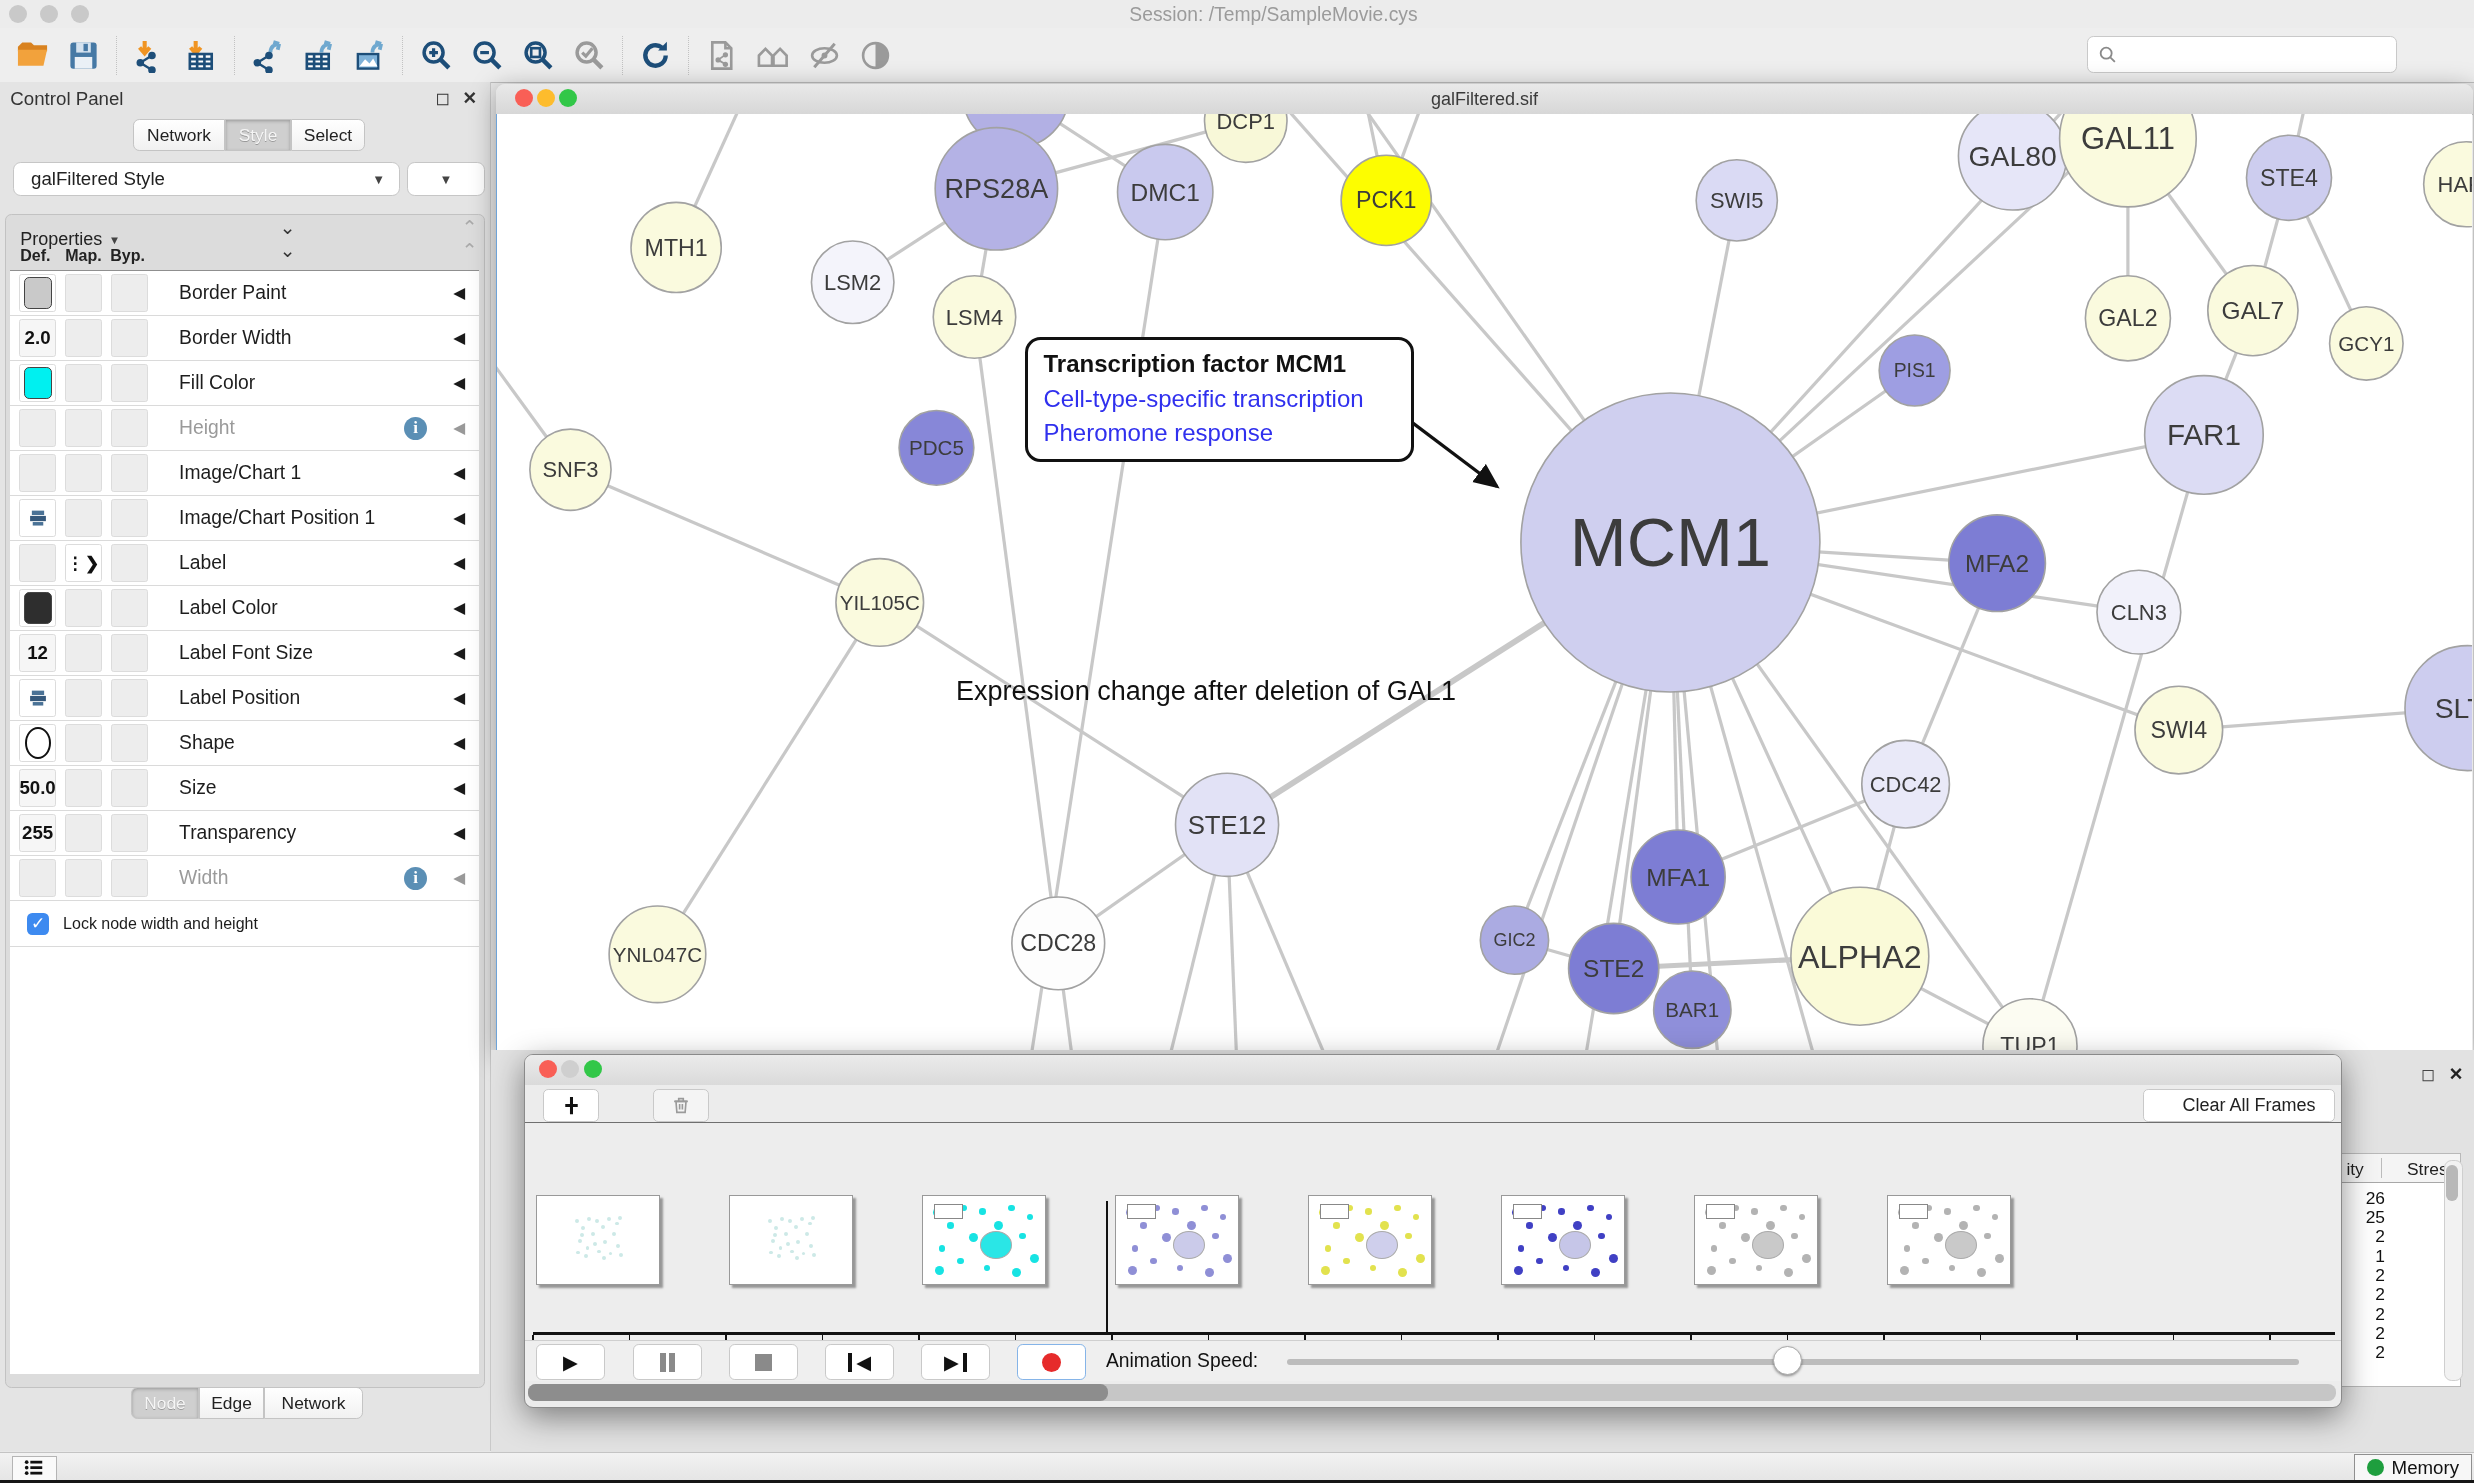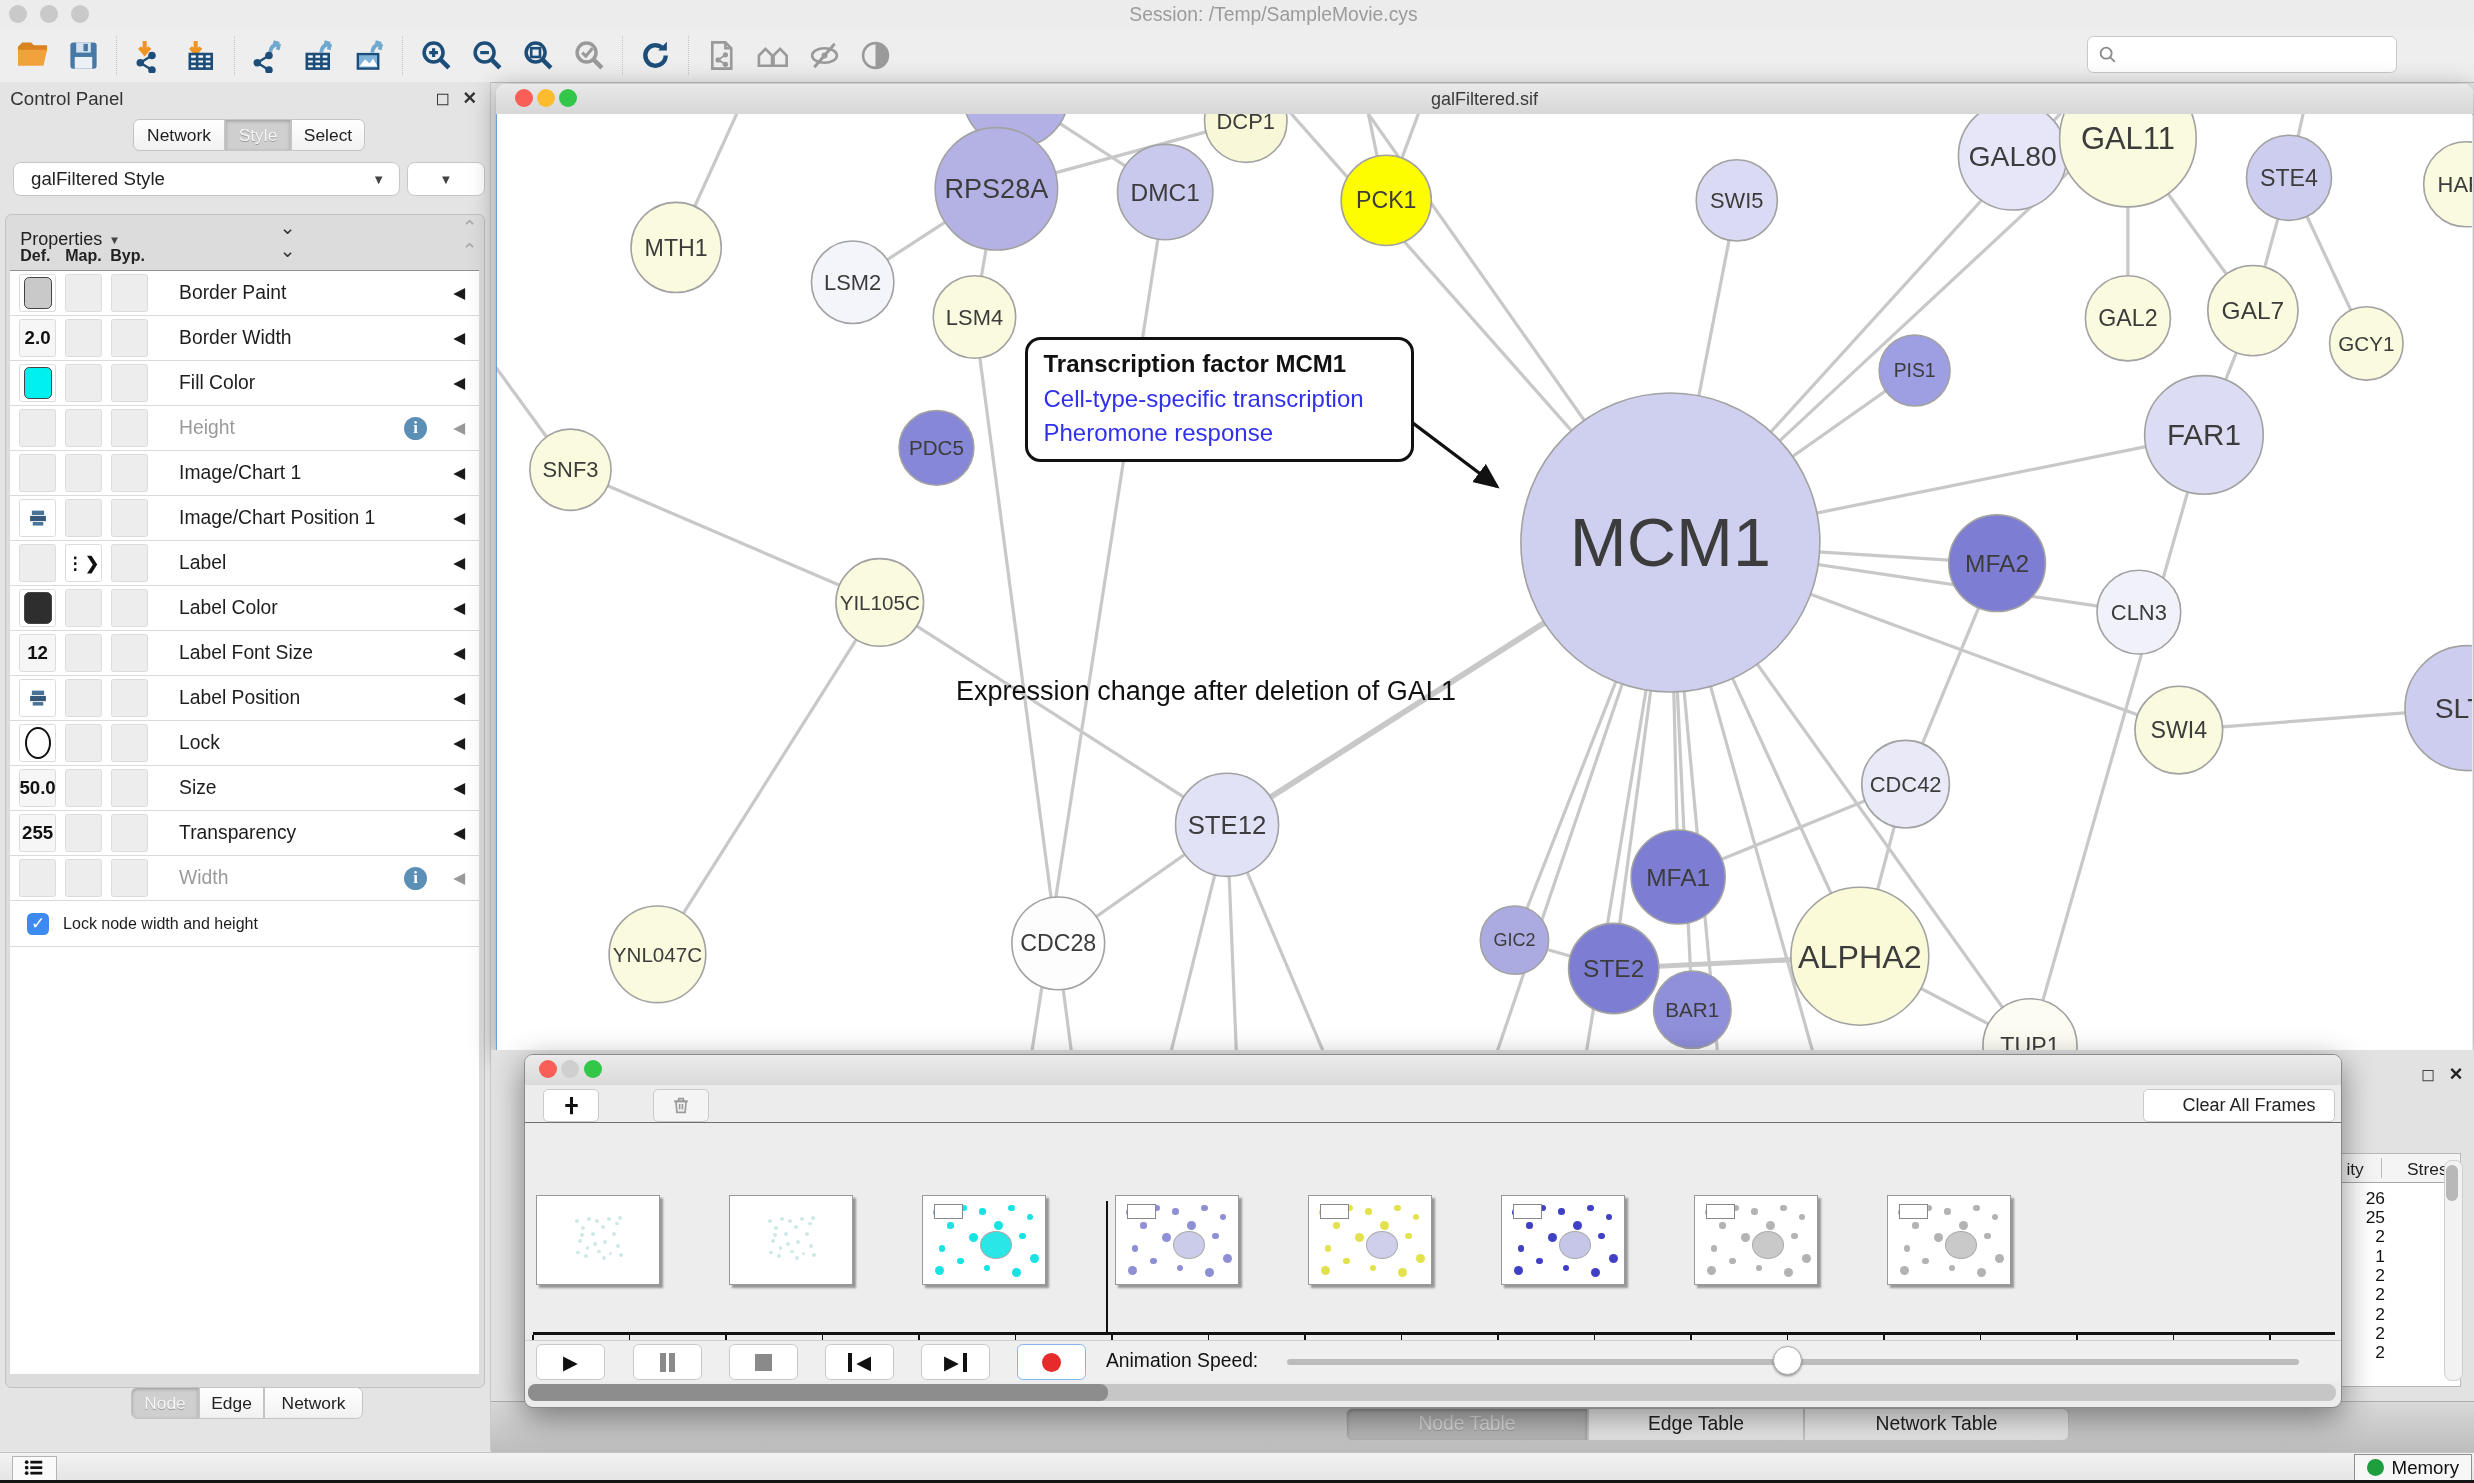--- a/index.html
+++ b/index.html
@@ -405,21 +405,21 @@
           <div class="pcell"></div>
           <span class="plabel">Label Position</span>
           <span class="rowarrow">◀</span>
         </div>
         <div class="prow">
           <div class="pcell has">
             <div class="shape-ell"></div>
           </div>
           <div class="pcell"></div>
           <div class="pcell"></div>
-          <span class="plabel">Lock</span>
+          <span class="plabel">Shape</span>
           <span class="rowarrow">◀</span>
         </div>
         <div class="prow">
           <div class="pcell has val">50.0</div>
           <div class="pcell"></div>
           <div class="pcell"></div>
           <span class="plabel">Size</span>
           <span class="rowarrow">◀</span>
         </div>
         <div class="prow">
@@ -619,27 +619,20 @@
         <div class="mt-val" style="left:0;top:111px">2</div>
         <div class="mt-val" style="left:0;top:130px">2</div>
         <div class="mt-val" style="left:0;top:150px">2</div>
         <div class="mt-val" style="left:0;top:169px">2</div>
         <div class="mt-val" style="left:0;top:188px">2</div>
       </div>
   </div>
   <div id="mt-scroll" class="abs">
       <div id="mt-thumb"></div>
     </div>
-  <div id="table-tabs-band" class="abs">
-    <div id="table-tabs" class="seg abs">
-        <div class="sbtn active" style="width: 240px;">Node Table</div>
-        <div class="sbtn" style="width: 214px;">Edge Table</div>
-        <div class="sbtn" style="width: 263px;">Network Table</div>
-      </div>
-  </div>
 </div>
 
 <div id="cyanimator" class="abs">
   <div id="ca-titlebar" class="abs">
     <div class="tl abs" style="left:14px;background:#f95f56;"></div>
     <div class="tl abs" style="left:36px;background:#cfcfcf;"></div>
     <div class="tl abs" style="left:59px;background:#32c748;"></div>
   </div>
   <div id="ca-toolbar" class="abs">
     <div id="ca-add" class="ca-btn">

